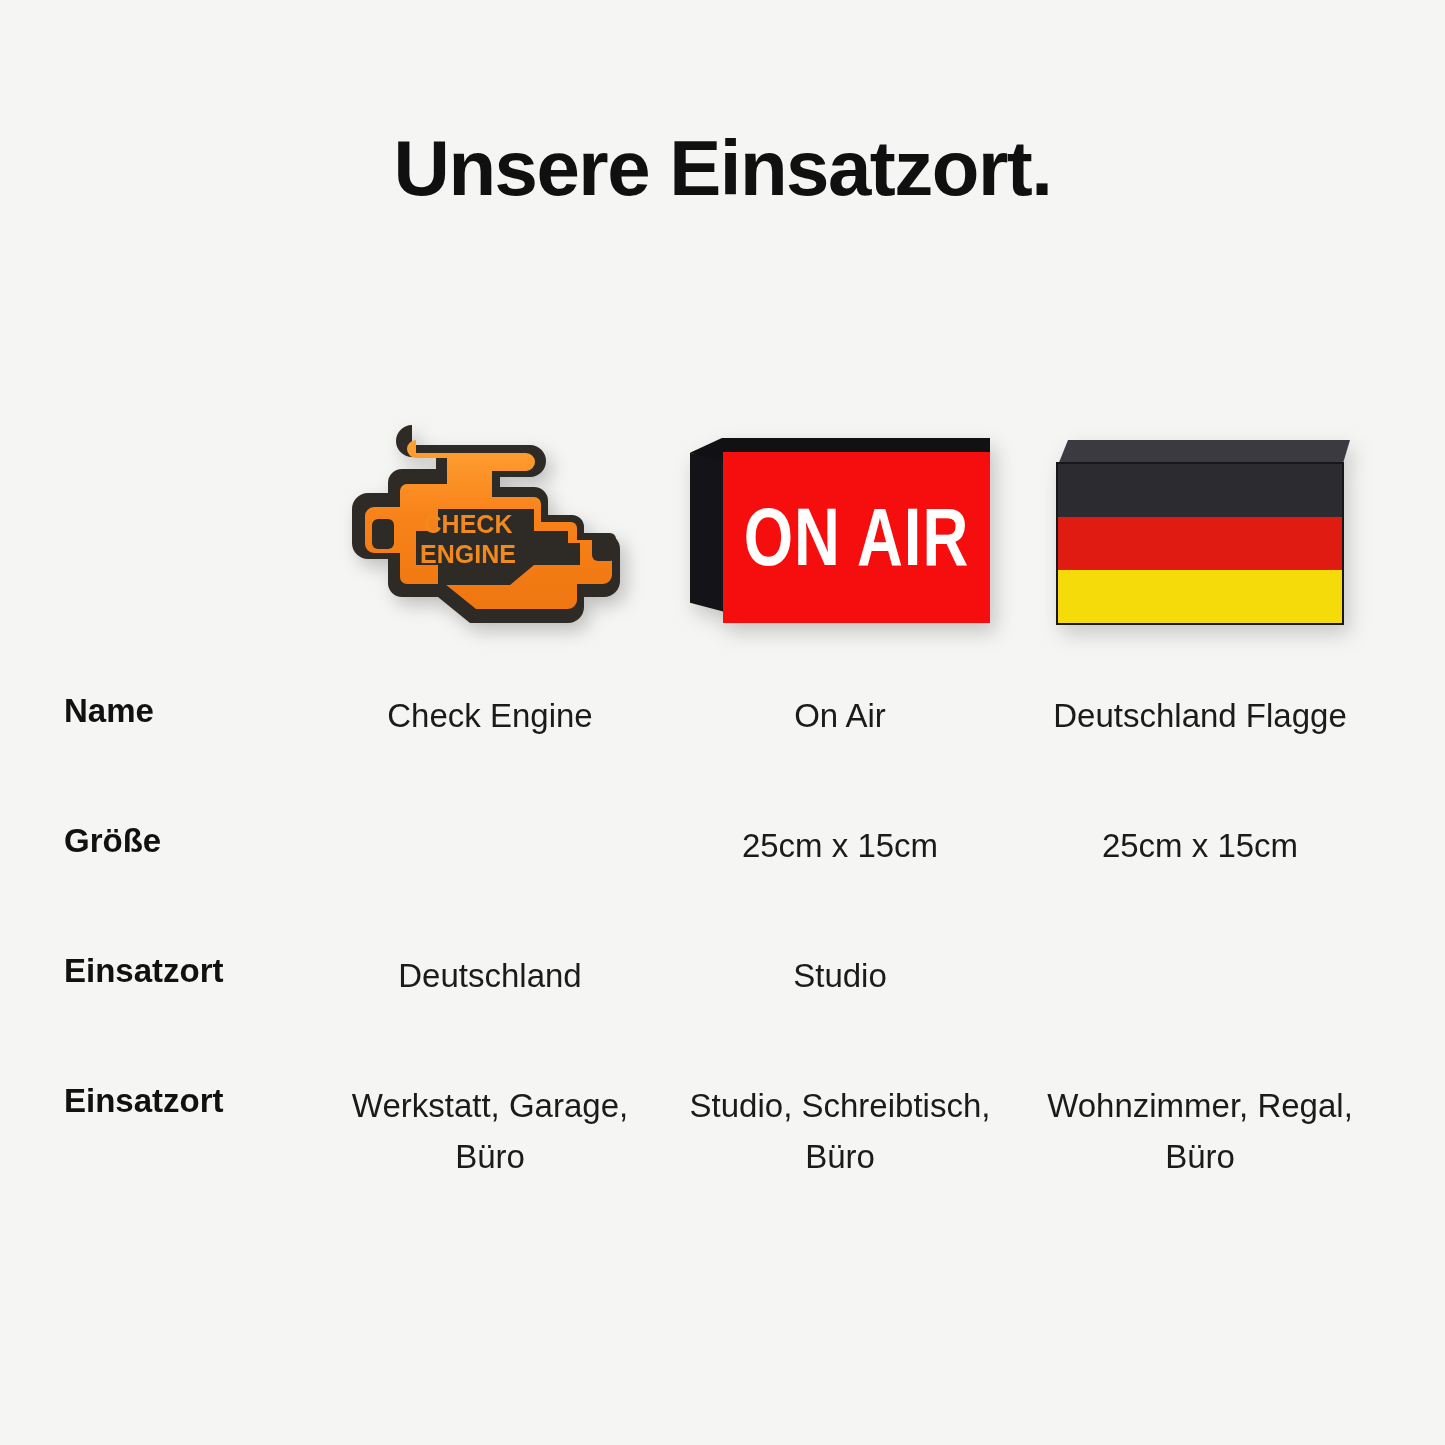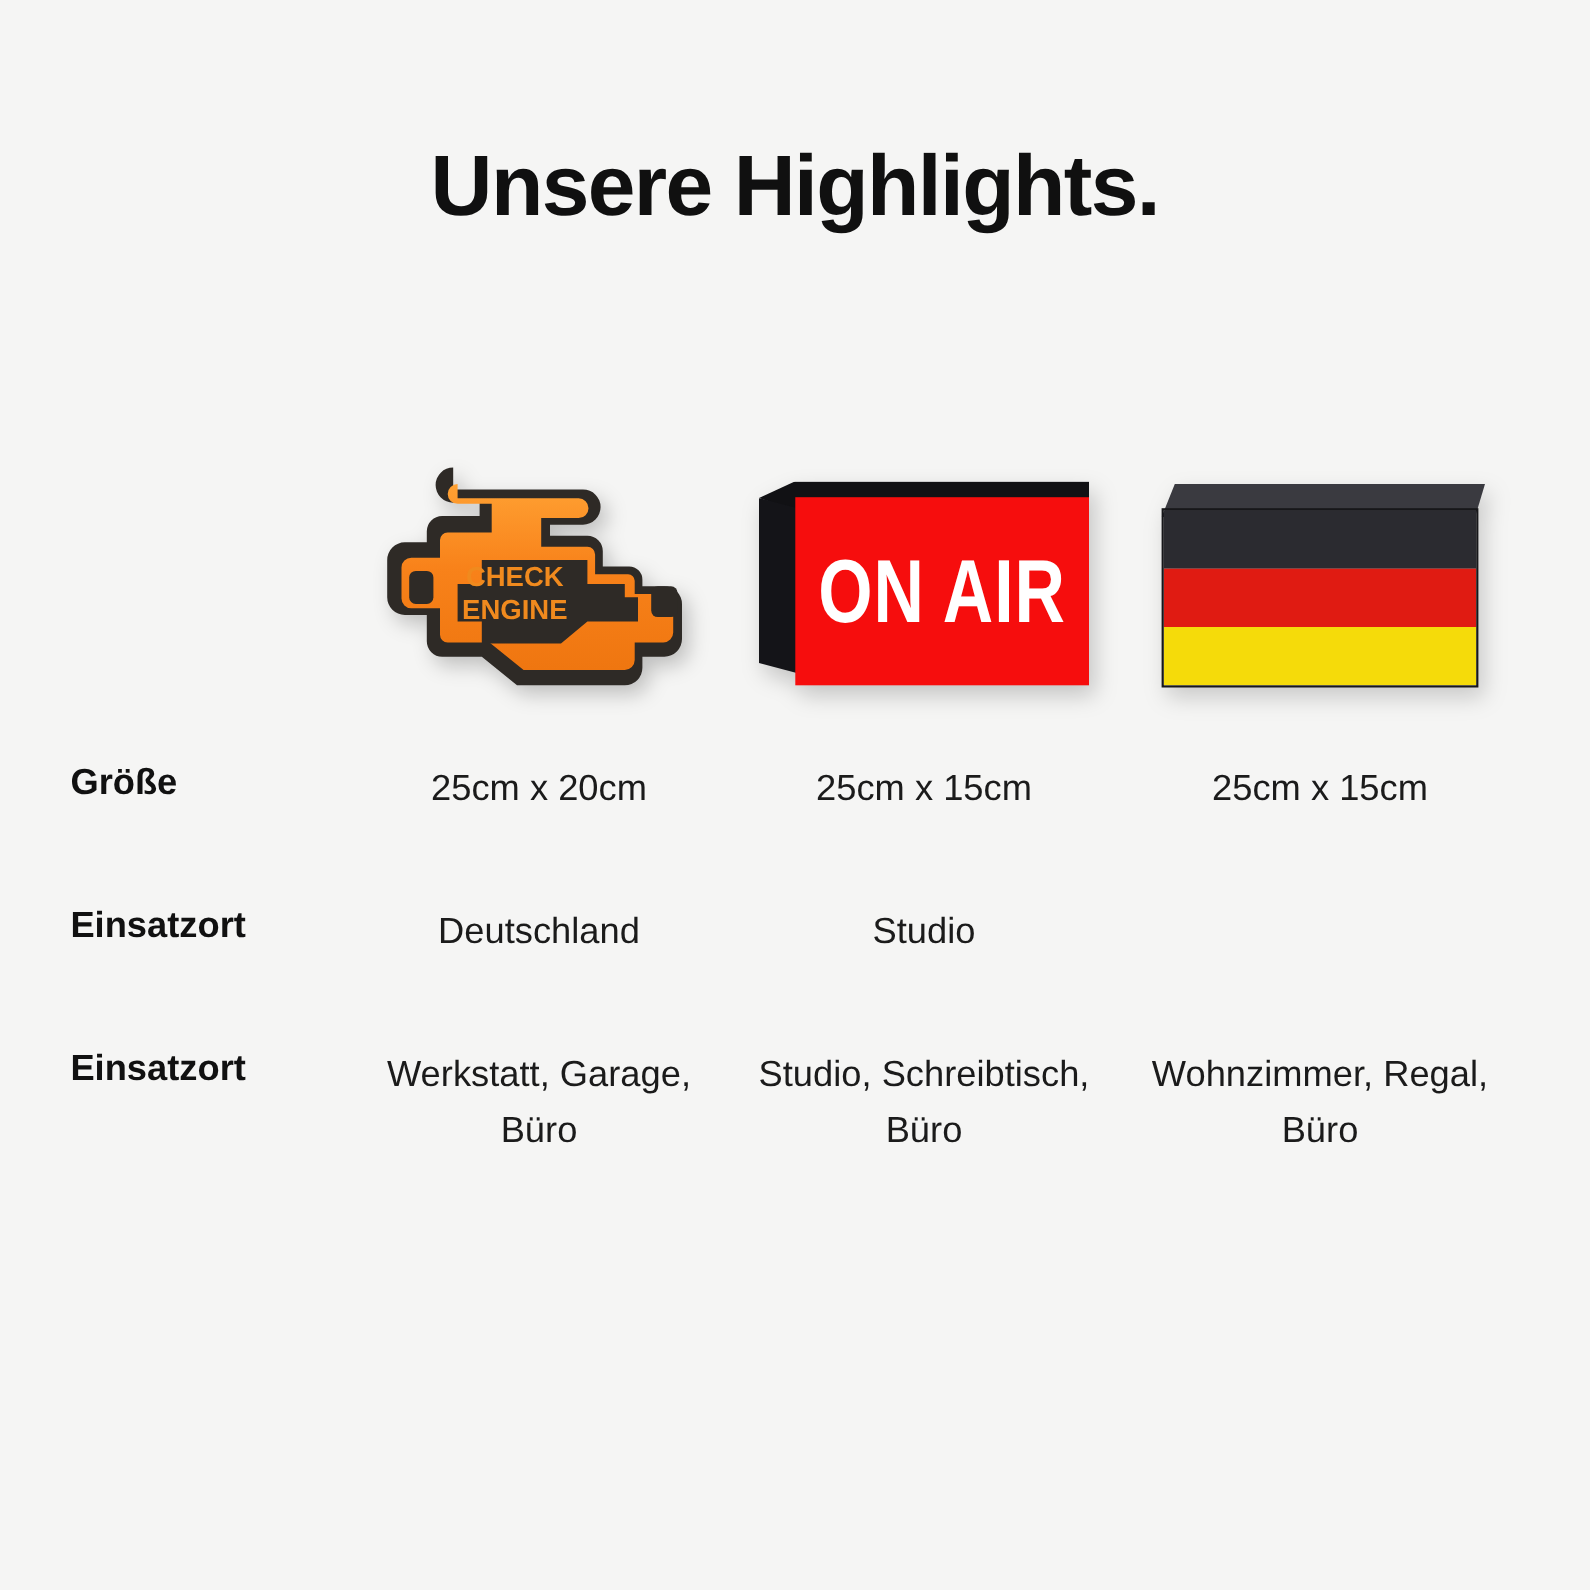--- a/index.html
+++ b/index.html
@@ -174,21 +174,21 @@
   }
   .col-1 { left: 330px; width: 320px; }
   .col-2 { left: 680px; width: 320px; }
   .col-3 { left: 1020px; width: 360px; }
 </style>
 </head>
 <body>
 
 <div class="page">
 
-  <div class="page-title">Unsere Highlights.</div>
+  <div class="page-title">Unsere Einsatzort.</div>
 
   <div class="product-strip">
 
     <div class="product-cell cell-1">
       <div class="engine-lamp">
         <svg viewBox="0 0 300 220" xmlns="http://www.w3.org/2000/svg">
           <defs>
             <linearGradient id="glow" x1="0" y1="0" x2="0" y2="1">
               <stop offset="0%" stop-color="#ffa133"></stop>
               <stop offset="45%" stop-color="#f8821a"></stop>
@@ -230,24 +230,29 @@
           <div class="band band-red"></div>
           <div class="band band-yellow"></div>
         </div>
       </div>
     </div>
 
   </div>
 
   <div class="spec-table">
 
+    <div class="spec-row">
+      <div class="spec-label">Name</div>
+      <div class="spec-val col-1">Check Engine</div>
+      <div class="spec-val col-2">On Air</div>
+      <div class="spec-val col-3">Deutschland Flagge</div>
+    </div>
 
     <div class="spec-row">
       <div class="spec-label">Größe</div>
-      <div class="spec-val col-1">25cm x 20cm</div>
       <div class="spec-val col-2">25cm x 15cm</div>
       <div class="spec-val col-3">25cm x 15cm</div>
     </div>
 
     <div class="spec-row">
       <div class="spec-label">Einsatzort</div>
       <div class="spec-val col-1">Deutschland</div>
       <div class="spec-val col-2">Studio</div>
     </div>
 

